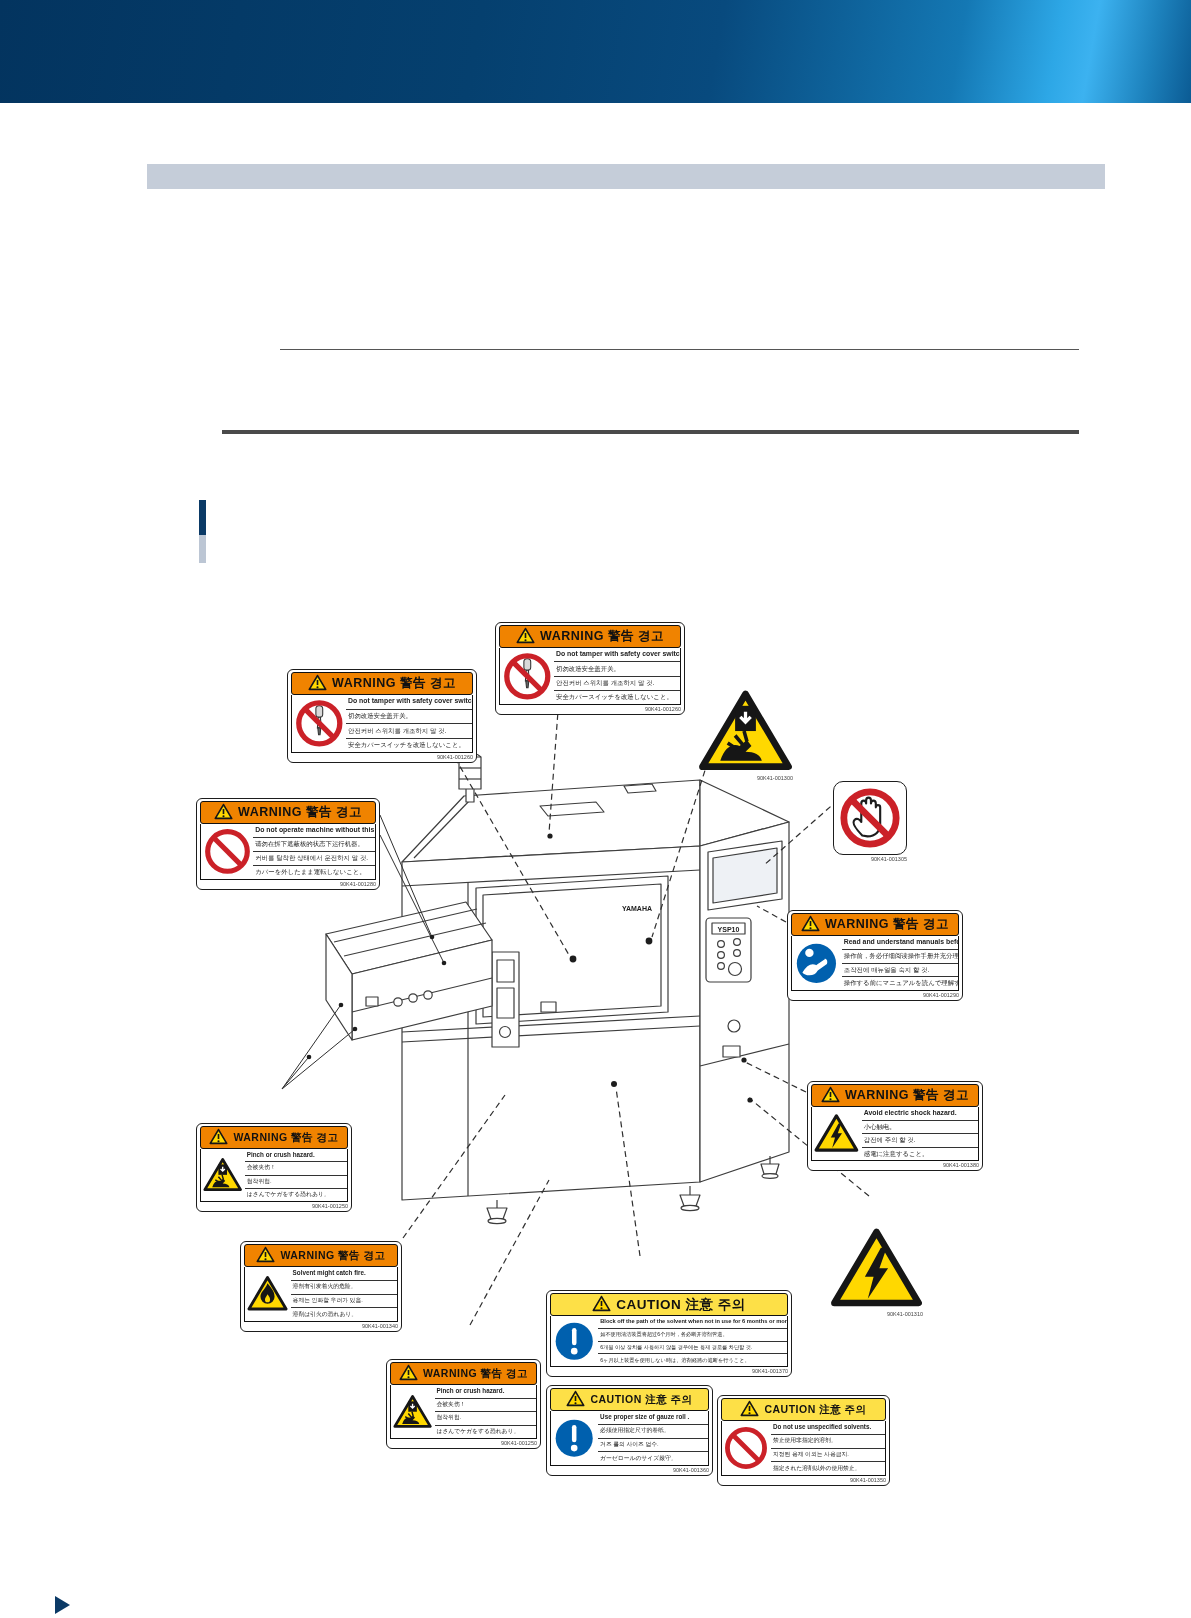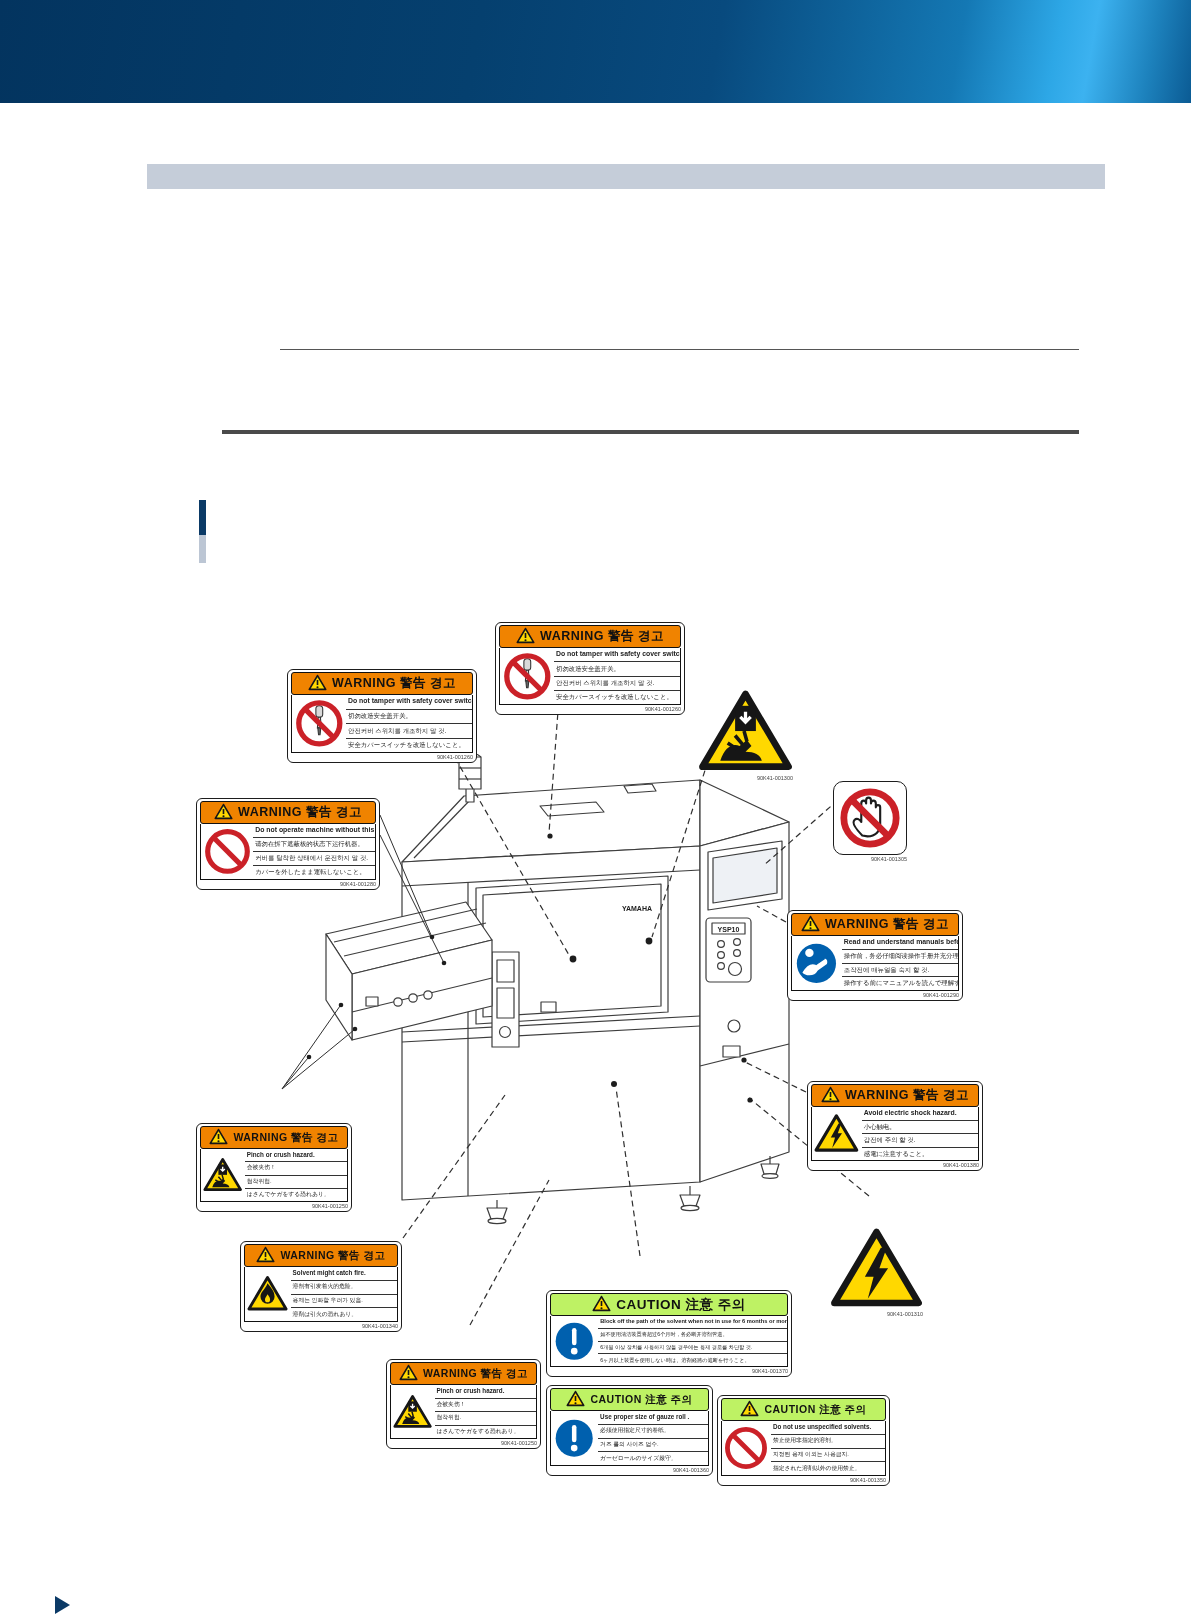--- a/index.html
+++ b/index.html
@@ -29,21 +29,21 @@
   .wlabel{
     position:absolute;box-sizing:border-box;background:#fff;border:1.6px solid #1d1d1d;border-radius:6px;
     padding:2px 3px 1px 3px;display:flex;flex-direction:column;box-shadow:0 0 0 1px #fff inset;
   }
   .wl-header{
     display:flex;align-items:center;justify-content:center;gap:5px;
     border:1.3px solid #111;border-radius:3px;height:21px;flex:0 0 21px;
     font-weight:bold;color:#111;letter-spacing:.5px;white-space:nowrap;overflow:hidden;
   }
   .wlabel.warning .wl-header{background:#f08300;}
-  .wlabel.caution .wl-header{background:#bef264;}
+  .wlabel.caution .wl-header{background:#fde047;}
   .wl-trisvg{width:19px;height:17px;flex:0 0 auto;}
   .wl-body{flex:1;display:flex;border:1.3px solid #111;border-top:none;background:#fff;min-height:0;}
   .wl-icon{display:flex;align-items:center;justify-content:center;min-width:0;}
   .wl-icon svg{width:90%;max-height:94%;}
   .wl-rows{flex:1;display:flex;flex-direction:column;min-width:0;}
   .wl-row{
     flex:1;display:flex;align-items:center;border-bottom:1px solid #333;
     padding:0 2px;color:#222;white-space:nowrap;overflow:hidden;line-height:1;
   }
   .wl-row:last-child{border-bottom:none;}

